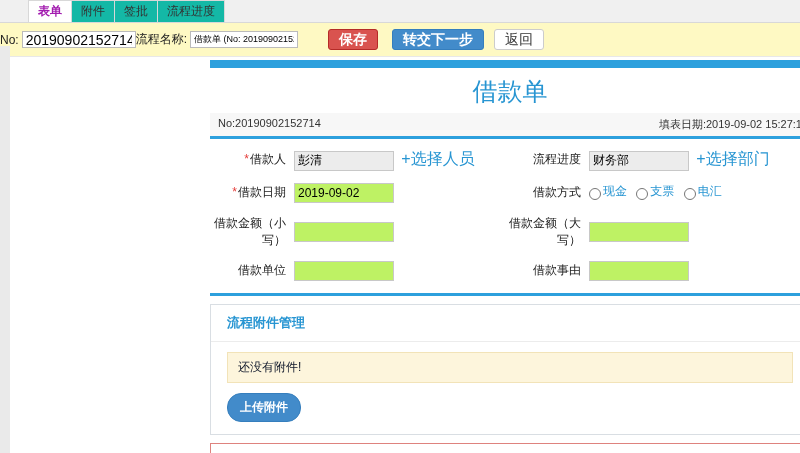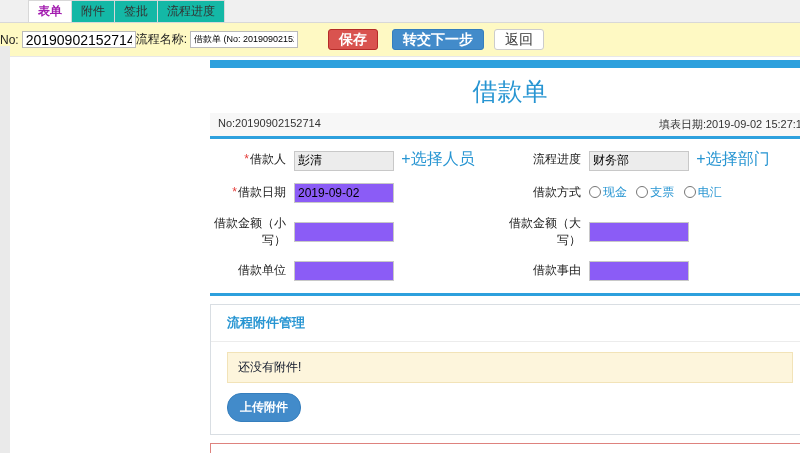--- a/index.html
+++ b/index.html
@@ -33,24 +33,24 @@
   .title { text-align: center; color: #2795d2; font-size: 25px; padding: 7px 0 5px; }
   .meta { display: flex; justify-content: space-between; background: #f7f7f7; color: #333; font-size: 11px; padding: 4px 8px; }
   .bluebar { height: 3px; background: #2da0dd; }
 
   .ftable { width: 100%; border-collapse: collapse; font-size: 12px; margin: 4px 0 6px; }
   .ftable td { padding: 6px 4px; vertical-align: middle; }
   .lc  { width: 80px; text-align: right; color: #222; }
   .lc2 { width: 85px; text-align: right; color: #222; }
   .fc1 { width: 210px; }
   .req { color: #e43c39; margin-right: 1px; }
-  .fin { width: 100px; height: 20px; border: 1px solid #c8c8c8; font-size: 12px; padding: 0 3px; font-family: inherit; background: #8b5cf6; }
+  .fin { width: 100px; height: 20px; border: 1px solid #c8c8c8; font-size: 12px; padding: 0 3px; font-family: inherit; background: #bef264; }
   .fin.ro { background: #ececec; }
   .plink { color: #2795d2; margin-left: 4px; cursor: pointer; font-size: 16px; white-space: nowrap; }
-  .ropt { display: inline-flex; align-items: center; color: #2795d2; margin-right: 6px; cursor: pointer; }
+  .ropt { display: inline-flex; align-items: flex-end; color: #2795d2; margin-right: 6px; cursor: pointer; }
   .ropt input { width: 12px; height: 12px; margin: 0 2px 0 0; }
 
   .sect { border: 1px solid #d9dee3; margin-top: 8px; background: #fff; }
   .sect.red { border-color: #de827e; }
   .sect-title { font-size: 13px; font-weight: bold; padding: 9px 16px; border-bottom: 1px solid #ececec; }
   .sect-title.blue { color: #2795d2; }
   .sect-title.redt { color: #d9534f; }
   .notice { margin: 10px 16px 0; background: #fdf5dc; border: 1px solid #f2e3b8; color: #0f172a; font-size: 12px; padding: 6px 10px; }
   .upbtn { margin: 10px 16px 12px; background: #428bca; border: 1px solid #357ebd; color: #fff; font-weight: bold;
            font-size: 12px; padding: 5px 12px; border-radius: 14px; cursor: pointer; }

